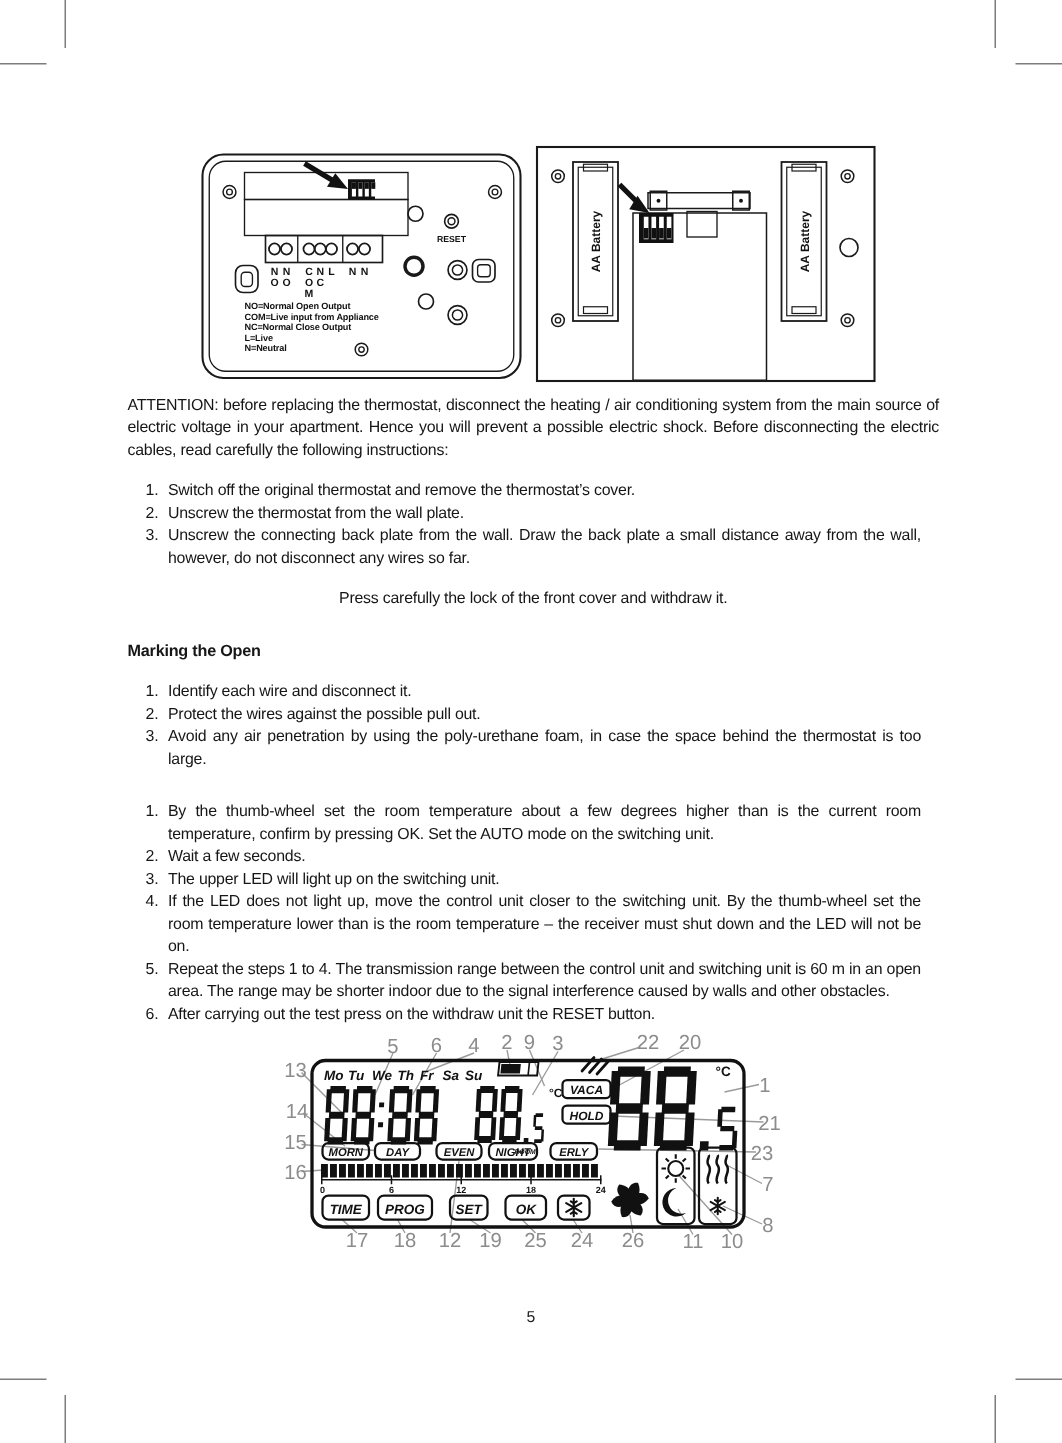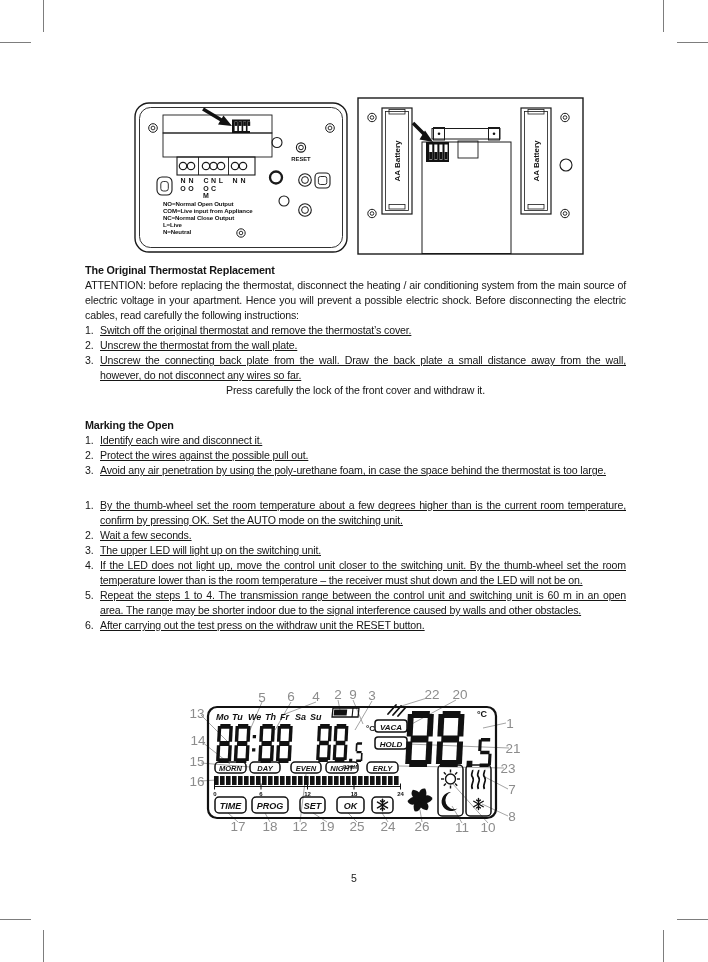--- a/index.html
+++ b/index.html
@@ -4,21 +4,21 @@
 <style>
   html,body{margin:0;padding:0;background:#fff;}
   .page{position:relative;width:708px;height:962px;background:#fff;overflow:hidden;
         font-family:"Liberation Sans",sans-serif;color:#161616;}
   .crop{position:absolute;background:#7d7d7d;}
   
   .textcol{position:absolute;left:85px;top:263px;width:541px;font-size:10.6px;line-height:15px;letter-spacing:-0.15px;}
   .textcol h3{margin:0;font-size:10.8px;line-height:15px;font-weight:bold;}
   .textcol p{margin:0;text-align:justify;}
   .textcol p.nojust{text-align:center;}
-  .textcol ol{list-style:none;margin:0;padding:0;counter-reset:n;text-decoration:underline;}
+  .textcol ol{list-style:none;margin:12px;padding:0;counter-reset:n;}
   .textcol li{counter-increment:n;position:relative;padding-left:15px;text-align:justify;}
   .textcol li::before{content:counter(n) ".";position:absolute;left:0;}
   .sec{margin-bottom:20px;}
   .pagenum{position:absolute;left:0;right:0;top:872px;text-align:center;font-size:10.5px;color:#222;}
   
   svg{position:absolute;}
   .ln{stroke:#1a1a1a;fill:none;}
   .lcd-frame{stroke:#111;stroke-width:2.2;fill:none;}
   .box{stroke:#111;stroke-width:1.5;fill:none;}
   .lcdtxt{font-family:"Liberation Sans",sans-serif;font-weight:bold;font-style:italic;fill:#111;}
@@ -182,21 +182,20 @@
       </g>
       <g>
         <line x1="288" y1="28" x2="299" y2="39" stroke="#111" stroke-width="3.5"></line>
         <polygon points="308,47 294.5,44.5 300,35.5" fill="#111"></polygon>
       </g>
     </g>
   </svg>
 
   <div class="textcol">
     <div class="sec">
-      <h3>The Original Thermostat Replacement</h3>
       <p>ATTENTION: before replacing the thermostat, disconnect the heating / air conditioning system from the main source of electric voltage in your apartment. Hence you will prevent a possible electric shock. Before disconnecting the electric cables, read carefully the following instructions:</p>
       <ol>
         <li>Switch off the original thermostat and remove the thermostat’s cover.</li>
         <li>Unscrew the thermostat from the wall plate.</li>
         <li>Unscrew the connecting back plate from the wall. Draw the back plate a small distance away from the wall, however, do not disconnect any wires so far.</li>
       </ol>
       <p class="nojust">Press carefully the lock of the front cover and withdraw it.</p>
     </div>
 
     <div class="sec">

